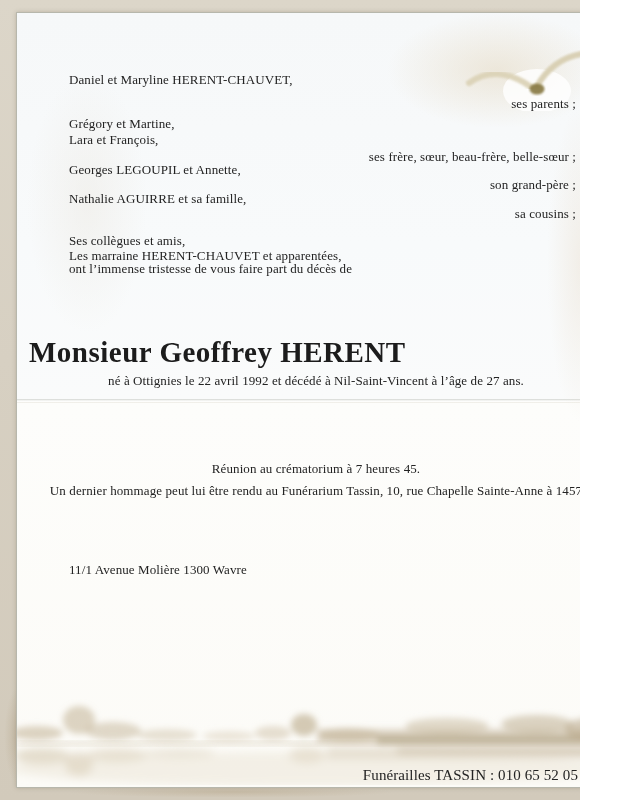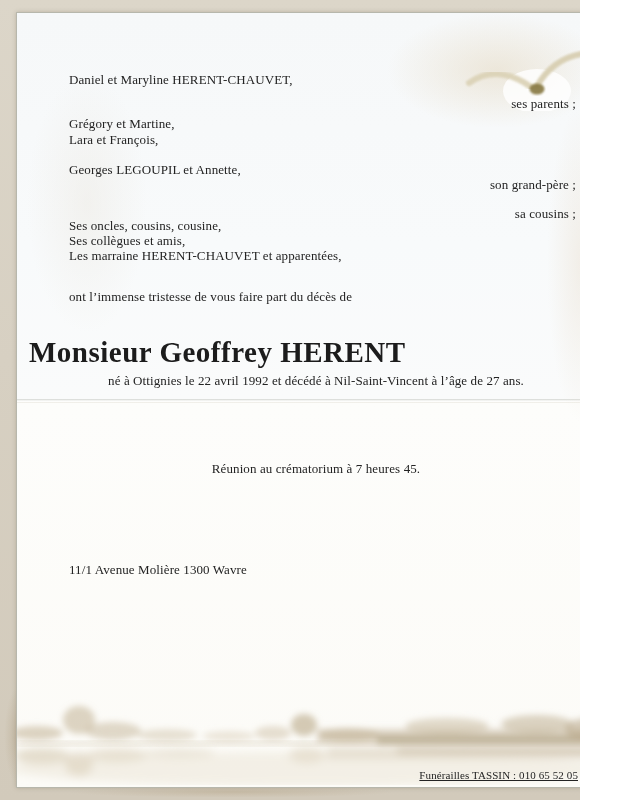--- a/index.html
+++ b/index.html
@@ -43,21 +43,21 @@
     position:absolute; z-index:2; white-space:nowrap;
     font-size:13px; line-height:16px; color:#232323; letter-spacing:.1px;
   }
   .tl.right { right:27px; text-align:left; }
   .tl.center { left:12px; right:0; text-align:center; white-space:normal; }
   .tl.b { font-weight:bold; }
   .deceased {
     position:absolute; z-index:2; left:12px; right:0; text-align:left;
     font-size:29px; line-height:26px; font-weight:bold; color:#1c1c1c; letter-spacing:.5px;
   }
-  .contact { font-size:11px;text-decoration:underline; }
+  .contact { font-size:15px; }
   .dove { position:absolute; left:424px; top:26px; z-index:1; }
   .landscape { position:absolute; left:0px; bottom:2px; z-index:1; }
 </style>
 </head>
 <body>
 
 <div class="page">
   <div class="card">
 
     <div class="panel panel-top"></div>
@@ -77,34 +77,36 @@
       <ellipse cx="96" cy="52" rx="34" ry="22" fill="#ffffff" opacity="0.8"></ellipse>
       <path d="M 28 44 Q 56 24 90 48" stroke="#dcd3b8" stroke-width="6" stroke-linecap="round" fill="none" filter="url(#soft)" opacity="0.95"></path>
       <path d="M 96 47 Q 112 20 140 15" stroke="#d8cfb2" stroke-width="6" stroke-linecap="round" fill="none" filter="url(#soft)" opacity="0.95"></path>
       <ellipse cx="96" cy="50" rx="7.5" ry="5.5" fill="#897a45" opacity="0.92" filter="url(#soft)"></ellipse>
     </svg>
 
     <div class="tl" style="left:52px; top:59px">Daniel et Maryline HERENT-CHAUVET,</div>
     <div class="tl" style="left:52px; top:103px">Grégory et Martine,</div>
     <div class="tl" style="left:52px; top:119px">Lara et François,</div>
     <div class="tl" style="left:52px; top:149px">Georges LEGOUPIL et Annette,</div>
-    <div class="tl" style="left:52px; top:205px">Ses oncles, cousins, cousine,</div>
+    <div class="tl" style="left:52px; top:178px">Nathalie AGUIRRE et sa famille,</div>
     <div class="tl" style="left:52px; top:220px">Ses collègues et amis,</div>
     <div class="tl" style="left:52px; top:235px">Les marraine HERENT-CHAUVET et apparentées,</div>
 
     <div class="tl right" style="top:83px">ses parents ;</div>
+    <div class="tl right" style="top:136px">ses frère, sœur, beau-frère, belle-sœur ;</div>
     <div class="tl right" style="top:164px">son grand-père ;</div>
     <div class="tl right" style="top:193px">sa cousins ;</div>
 
-    <div class="tl" style="left:52px; top:276px">ont l’immense tristesse de vous faire part du décès de</div>
+    <div class="tl" style="left:52px; top:248px">ont l’immense tristesse de vous faire part du décès de</div>
 
     <div class="deceased" style="top:326px">Monsieur Geoffrey HERENT</div>
     <div class="tl center" style="top:360px">né à Ottignies le 22 avril 1992 et décédé à Nil-Saint-Vincent à l’âge de 27 ans.</div>
 
     <div class="tl center" style="top:448px">Réunion au crématorium à 7 heures 45.</div>
+    <div class="tl center" style="top:470px">Un dernier hommage peut lui être rendu au Funérarium Tassin, 10, rue Chapelle Sainte-Anne à 1457</div>
 
     <div class="tl" style="left:52px; top:549px">11/1 Avenue Molière 1300 Wavre</div>
 
     <svg class="landscape" width="584" height="122" viewBox="0 0 584 122">
       <defs>
         <filter id="b3" x="-20%" y="-50%" width="140%" height="220%">
             <feGaussianBlur stdDeviation="3"></feGaussianBlur>
           </filter>
         <filter id="b5" x="-20%" y="-50%" width="140%" height="220%">
             <feGaussianBlur stdDeviation="4.5"></feGaussianBlur>

